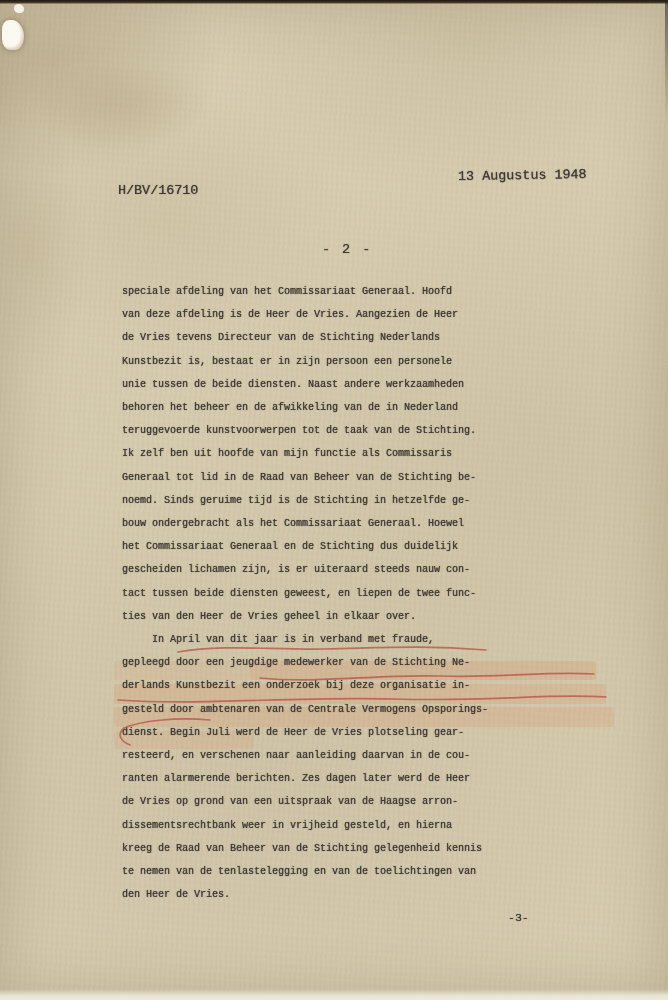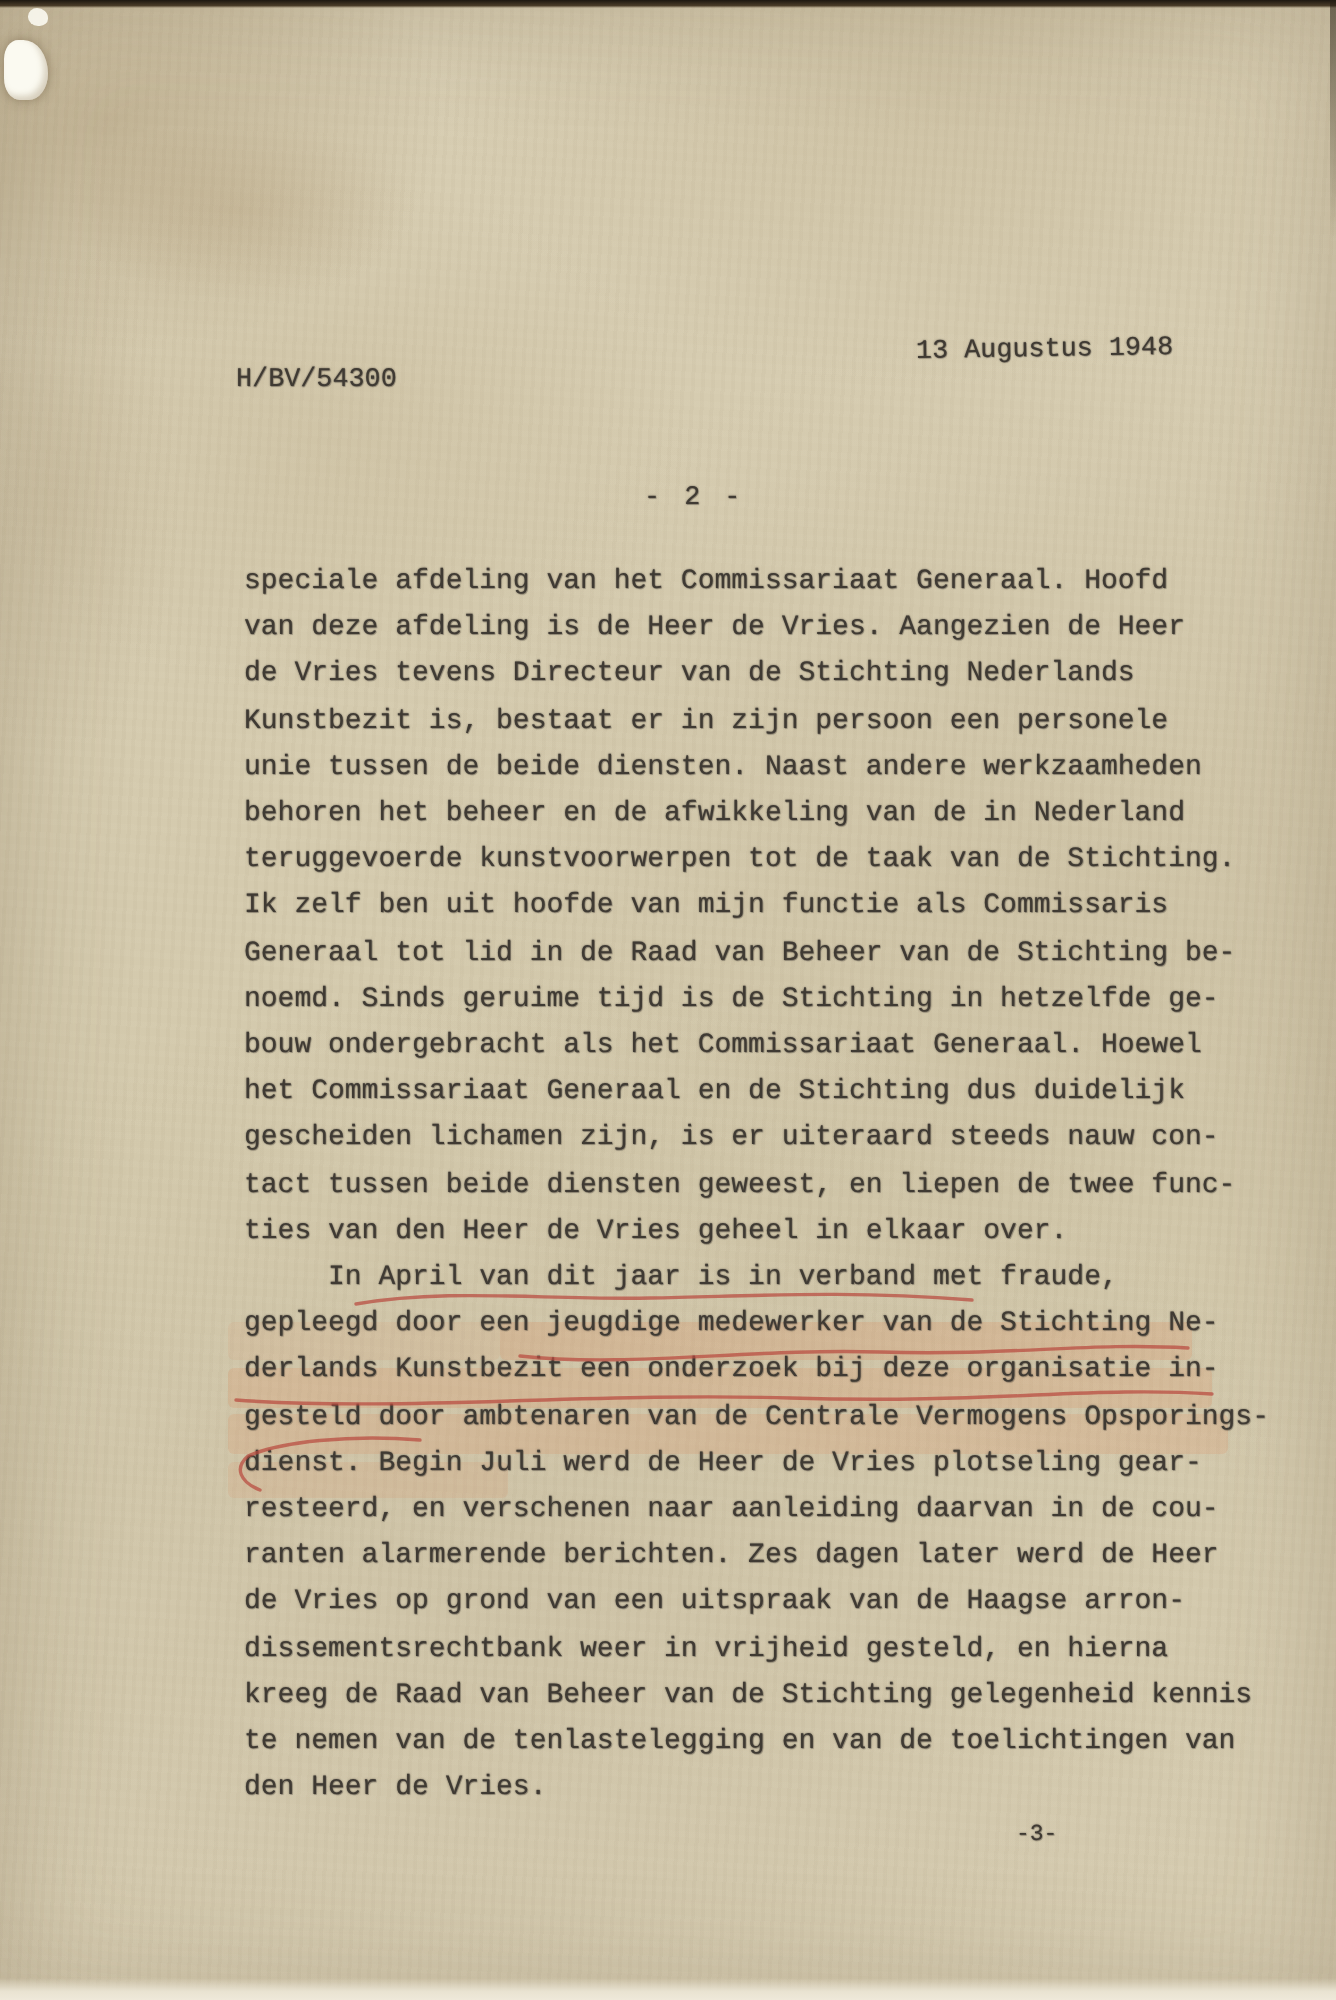--- a/index.html
+++ b/index.html
@@ -32,37 +32,37 @@
   .stain{position:absolute;border-radius:50%;pointer-events:none;}
   .stain-a{left:30px;top:60px;width:180px;height:90px;
     background:radial-gradient(closest-side,rgba(150,120,80,0.14),transparent);}
   .stain-b{left:-30px;top:120px;width:120px;height:260px;
     background:radial-gradient(closest-side,rgba(140,115,80,0.12),transparent);}
   .typed{position:absolute;color:#3f3a33;white-space:pre;
     text-shadow:0 0 1px rgba(63,58,51,0.75), 0.4px 0.4px 0 rgba(63,58,51,0.28);}
   #ref{left:118px;top:183px;font-size:13.4px;}
   #date{left:458px;top:168px;font-size:13.4px;transform:rotate(-0.9deg);}
   #pagenum{left:322px;top:242px;font-size:13.4px;letter-spacing:2px;}
-  #bodytext{left:122px;top:280px;font-size:14px;line-height:23.2px;}
+  #bodytext{left:122px;top:280px;font-size:10px;line-height:23.2px;}
   #catchword{left:508px;top:911px;font-size:11.5px;}
   .typed-line{white-space:pre;}
   .hl{position:absolute;pointer-events:none;border-radius:3px;}
   #marks{position:absolute;left:0;top:0;pointer-events:none;}
 </style>
 </head>
 <body>
 
 <div id="scan">
 
   <div class="stain stain-a"></div>
   <div class="stain stain-b"></div>
   <div class="tear tear-a"></div>
   <div class="tear tear-b"></div>
 
-  <div id="ref" class="typed">H/BV/54300</div>
+  <div id="ref" class="typed">H/BV/16710</div>
   <div id="date" class="typed">13 Augustus 1948</div>
   <div id="pagenum" class="typed">- 2 -</div>
 
   <div class="hl" style="left:250px;top:661px;width:346px;height:19px;background:rgba(223,124,73,0.18);"></div>
   <div class="hl" style="left:114px;top:661px;width:136px;height:19px;background:rgba(223,124,73,0.09);"></div>
   <div class="hl" style="left:114px;top:684px;width:492px;height:20px;background:rgba(223,124,73,0.17);"></div>
   <div class="hl" style="left:114px;top:707px;width:500px;height:20px;background:rgba(223,124,73,0.16);"></div>
   <div class="hl" style="left:114px;top:731px;width:140px;height:18px;background:rgba(223,124,73,0.12);"></div>
 
   <div id="bodytext" class="typed"><div class="typed-line">speciale afdeling van het Commissariaat Generaal. Hoofd</div><div class="typed-line">van deze afdeling is de Heer de Vries. Aangezien de Heer</div><div class="typed-line">de Vries tevens Directeur van de Stichting Nederlands</div><div class="typed-line">Kunstbezit is, bestaat er in zijn persoon een personele</div><div class="typed-line">unie tussen de beide diensten. Naast andere werkzaamheden</div><div class="typed-line">behoren het beheer en de afwikkeling van de in Nederland</div><div class="typed-line">teruggevoerde kunstvoorwerpen tot de taak van de Stichting.</div><div class="typed-line">Ik zelf ben uit hoofde van mijn functie als Commissaris</div><div class="typed-line">Generaal tot lid in de Raad van Beheer van de Stichting be-</div><div class="typed-line">noemd. Sinds geruime tijd is de Stichting in hetzelfde ge-</div><div class="typed-line">bouw ondergebracht als het Commissariaat Generaal. Hoewel</div><div class="typed-line">het Commissariaat Generaal en de Stichting dus duidelijk</div><div class="typed-line">gescheiden lichamen zijn, is er uiteraard steeds nauw con-</div><div class="typed-line">tact tussen beide diensten geweest, en liepen de twee func-</div><div class="typed-line">ties van den Heer de Vries geheel in elkaar over.</div><div class="typed-line">     In April van dit jaar is in verband met fraude,</div><div class="typed-line">gepleegd door een jeugdige medewerker van de Stichting Ne-</div><div class="typed-line">derlands Kunstbezit een onderzoek bij deze organisatie in-</div><div class="typed-line">gesteld door ambtenaren van de Centrale Vermogens Opsporings-</div><div class="typed-line">dienst. Begin Juli werd de Heer de Vries plotseling gear-</div><div class="typed-line">resteerd, en verschenen naar aanleiding daarvan in de cou-</div><div class="typed-line">ranten alarmerende berichten. Zes dagen later werd de Heer</div><div class="typed-line">de Vries op grond van een uitspraak van de Haagse arron-</div><div class="typed-line">dissementsrechtbank weer in vrijheid gesteld, en hierna</div><div class="typed-line">kreeg de Raad van Beheer van de Stichting gelegenheid kennis</div><div class="typed-line">te nemen van de tenlastelegging en van de toelichtingen van</div><div class="typed-line">den Heer de Vries.</div></div>

